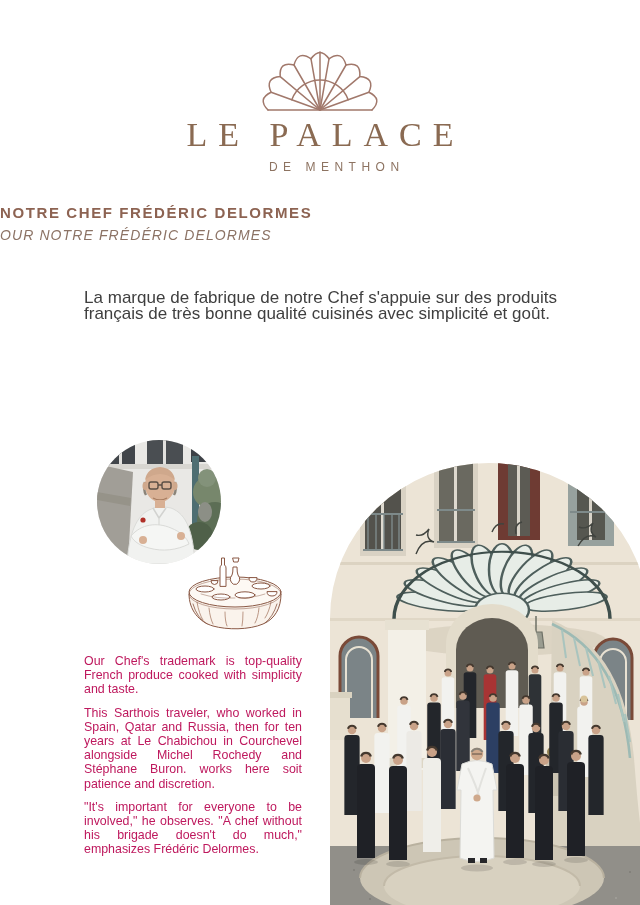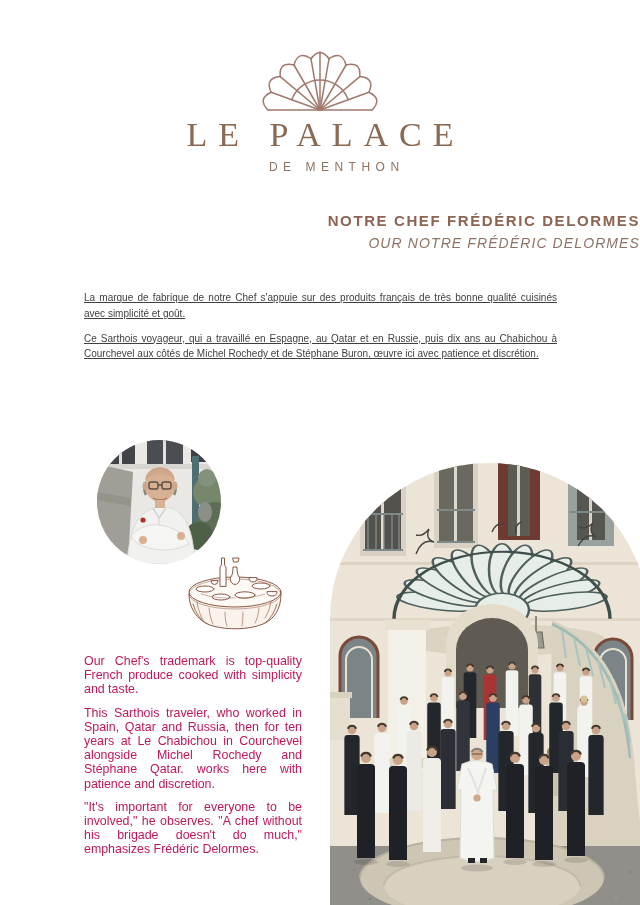--- a/index.html
+++ b/index.html
@@ -13,26 +13,26 @@
   .brand svg{display:block;margin:0 auto;}
   .brand-name{
     font-family:"Liberation Serif",serif;font-size:34px;font-weight:400;
     letter-spacing:11px;text-indent:11px;color:#8a6a52;margin-top:6px;line-height:34px;
   }
   .brand-sub{
     font-size:12px;letter-spacing:5.5px;text-indent:5.5px;color:#8d7361;
     margin-top:8px;line-height:14px;padding-left:28px;
   }
   
-  .section-heading{position:absolute;top:212px;left:0;width:640px;text-align:right;}
+  .section-heading{position:absolute;top:204px;left:0;width:640px;text-align:left;}
   .h-fr{font-size:15px;font-weight:700;letter-spacing:1.6px;color:#8d6352;margin:0;line-height:18px;}
   .h-en{font-size:14px;font-style:italic;font-weight:400;letter-spacing:1.1px;color:#8c7365;margin:5px 0 0;line-height:17px;}
   
   .fr-block{position:absolute;top:290px;left:84px;width:473px;
-    font-size:10px;line-height:15.8px;color:#3f3f3f;text-align:justify;text-decoration:underline;}
+    font-size:17px;line-height:15.8px;color:#3f3f3f;text-align:justify;}
   .fr-block p{margin:0 0 9px;}
   .fr-block p.bold{font-weight:700;color:#2e2e2e;}
   
   .chef-circle{position:absolute;top:440px;left:97px;width:124px;height:124px;
     border-radius:50%;overflow:hidden;}
   .sketch{position:absolute;top:552px;left:183px;width:104px;height:84px;}
   .en-block{position:absolute;top:654px;left:84px;width:218px;
     font-size:12.4px;line-height:14.2px;color:#be185d;text-align:justify;}
   .en-block p{margin:0 0 9px;}
   
@@ -68,21 +68,20 @@
     <div class="brand-sub">DE MENTHON</div>
   </div>
 
   <div class="section-heading">
     <h1 class="h-fr">NOTRE CHEF FRÉDÉRIC DELORMES</h1>
     <h2 class="h-en">OUR NOTRE FRÉDÉRIC DELORMES</h2>
   </div>
 
   <div class="fr-block">
     <p>La marque de fabrique de notre Chef s'appuie sur des produits français de très bonne qualité cuisinés avec simplicité et goût.</p>
-    <p>Ce Sarthois voyageur, qui a travaillé en Espagne, au Qatar et en Russie, puis dix ans au Chabichou à Courchevel aux côtés de Michel Rochedy et de Stéphane Buron, œuvre ici avec patience et discrétion.</p>
   </div>
 
   <div class="chef-circle">
     <svg width="124" height="124" viewBox="0 0 124 124">
       <rect width="124" height="124" fill="#e9e8e5"></rect>
 
       <rect x="8" y="0" width="30" height="26" fill="#41454a"></rect>
       <rect x="50" y="0" width="36" height="24" fill="#4a4e52"></rect>
       <rect x="94" y="0" width="28" height="22" fill="#3d4146"></rect>
       <rect x="22" y="0" width="3" height="26" fill="#e2e1de"></rect>
@@ -148,21 +147,21 @@
         <path d="M28,29 q0,3.5 3.5,3.5 q3.5,0 3.5,-3.5 Z" fill="#fff"></path>
         <path d="M84,40 q0,4 5,4 q5,0 5,-4 Z" fill="#fff"></path>
 
         <path d="M18,42 q16,5 34,4 M56,46 q14,0 26,-4" stroke-opacity=".45"></path>
       </g>
     </svg>
   </div>
 
   <div class="en-block">
     <p>Our Chef's trademark is top-quality French produce cooked with simplicity and taste.</p>
-    <p>This Sarthois traveler, who worked in Spain, Qatar and Russia, then for ten years at Le Chabichou in Courchevel alongside Michel Rochedy and Stéphane Qatar. works here with patience and discretion.</p>
+    <p>This Sarthois traveler, who worked in Spain, Qatar and Russia, then for ten years at Le Chabichou in Courchevel alongside Michel Rochedy and Stéphane Buron. works here soit patience and discretion.</p>
     <p>"It's important for everyone to be involved," he observes. "A chef without his brigade doesn't do much," emphasizes Frédéric Delormes.</p>
   </div>
 
   <div class="team">
     <svg width="325" height="447" viewBox="0 0 325 447">
       <defs>
         <clipPath id="arch">
             <path d="M0,447 L0,160 A159,155 0 0 1 318,160 L318,447 Z"></path>
           </clipPath>
         <g id="fig">

